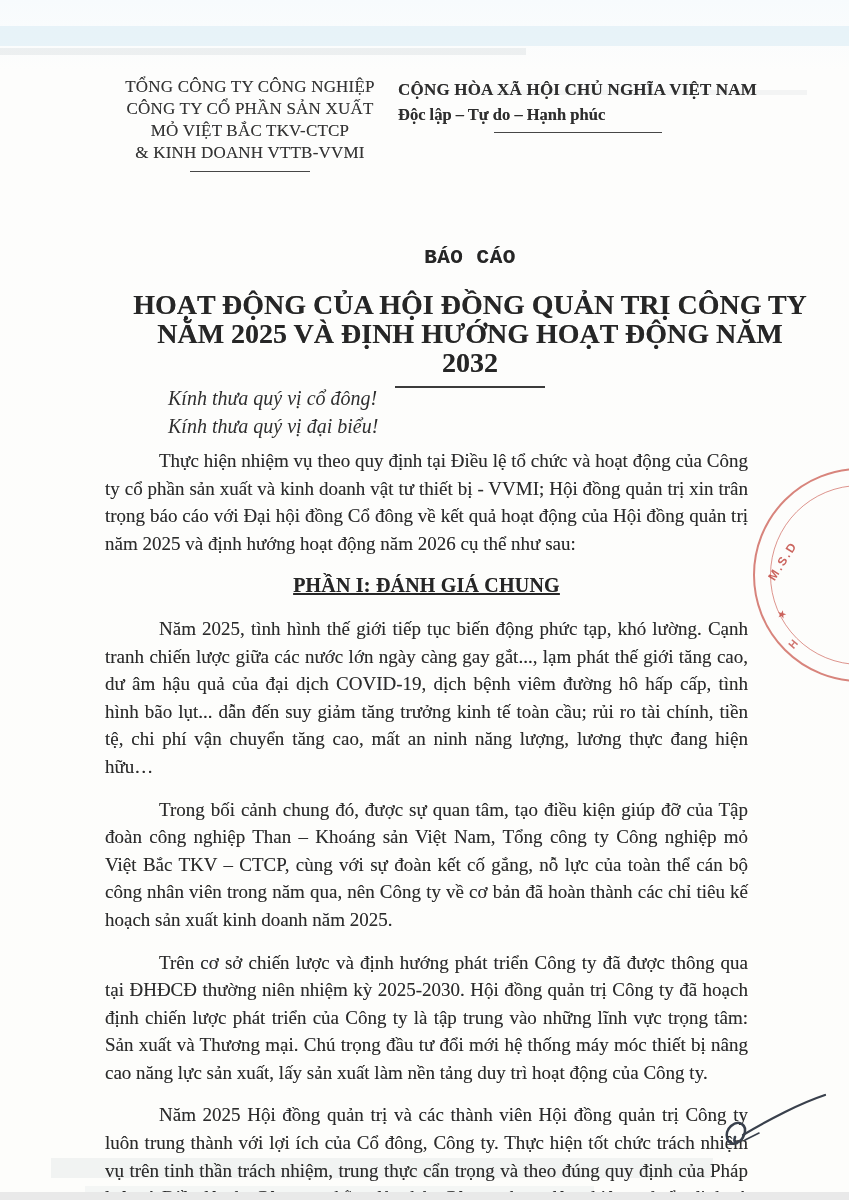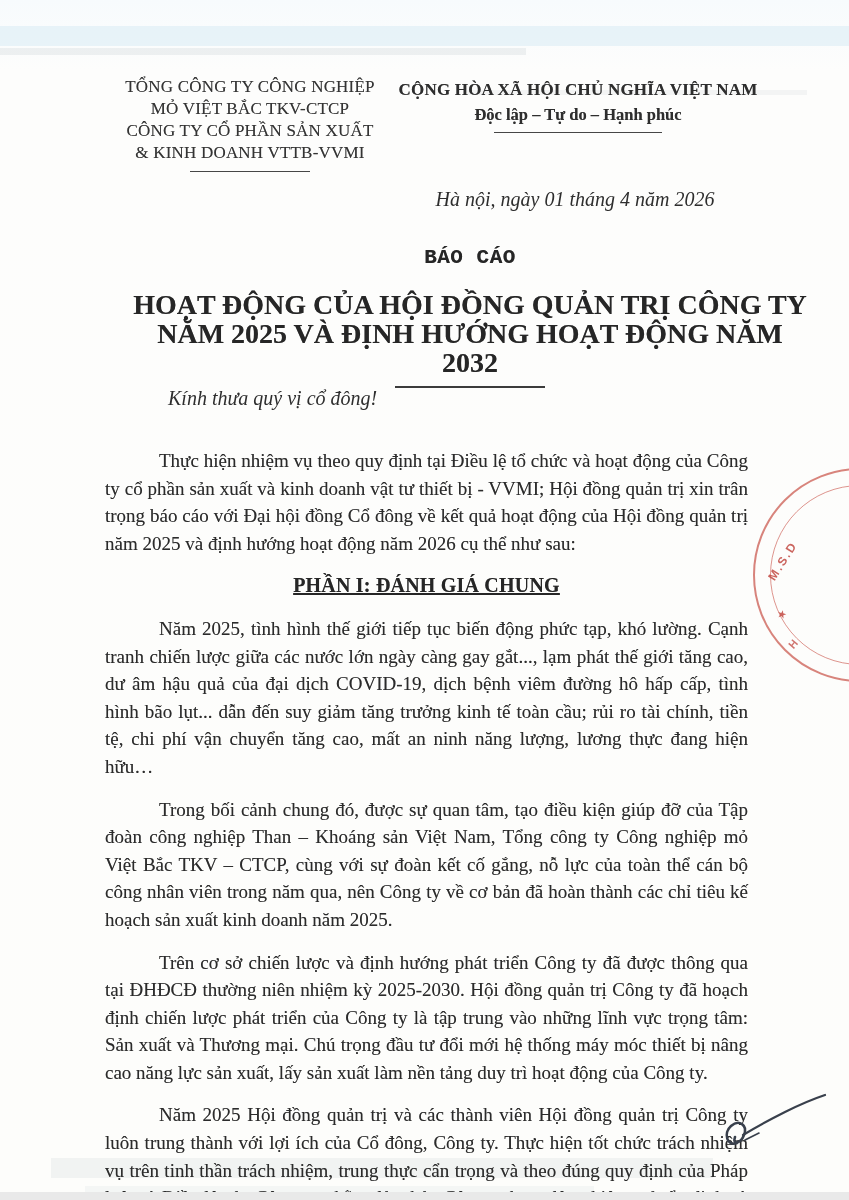--- a/index.html
+++ b/index.html
@@ -21,21 +21,21 @@
   .band-bottom2{left:10%;top:1186px;width:60%;height:8px;background:rgba(160,172,184,0.09);}
 
   .hdr-org{
     position:absolute;left:100px;top:76px;width:300px;
     text-align:center;font-size:17px;line-height:22px;color:#343434;
     letter-spacing:0.2px;text-shadow:0 0 0.5px rgba(50,50,50,0.45);
   }
   .hdr-org .rule{width:120px;height:0;border-bottom:1.6px solid #474747;margin:7px auto 0;}
   .hdr-nat{
     position:absolute;left:398px;top:80px;width:360px;
-    text-align:center;color:#2e2e2e;
+    color:#2e2e2e;
   }
   .hdr-nat .l1{font-size:17px;font-weight:bold;letter-spacing:0.2px;text-shadow:0 0 0.5px rgba(40,40,40,0.5);}
   .hdr-nat .l2{font-size:16.5px;font-weight:bold;margin-top:5px;text-shadow:0 0 0.5px rgba(40,40,40,0.5);}
   .hdr-nat .rule{width:168px;height:0;border-bottom:1.6px solid #474747;margin:7px auto 0;}
 
   .dateline{
     position:absolute;left:400px;top:188px;width:350px;
     text-align:center;font-style:italic;font-size:20px;color:#2e2e2e;
   }
   .kicker{
@@ -104,44 +104,44 @@
 <div class="page">
 
   <div class="scan-band band-top"></div>
   <div class="scan-band band-top2"></div>
   <div class="scan-band band-top3"></div>
   <div class="scan-band band-bottom"></div>
   <div class="scan-band band-bottom2"></div>
 
   <div class="hdr-org">
     <div>TỔNG CÔNG TY CÔNG NGHIỆP</div>
+    <div>CÔNG TY CỔ PHẦN SẢN XUẤT</div>
     <div>MỎ VIỆT BẮC TKV-CTCP</div>
-    <div>CÔNG TY CỔ PHẦN SẢN XUẤT</div>
     <div>&amp; KINH DOANH VTTB-VVMI</div>
     <div class="rule"></div>
   </div>
 
   <div class="hdr-nat">
     <div class="l1">CỘNG HÒA XÃ HỘI CHỦ NGHĨA VIỆT NAM</div>
     <div class="l2">Độc lập – Tự do – Hạnh phúc</div>
     <div class="rule"></div>
   </div>
 
-  <div class="dateline">Hà nội, ngày 01 tháng 4  năm 2026</div>
 
   <div class="kicker">BÁO CÁO</div>
 
   <div class="title">
     <div>HOẠT ĐỘNG CỦA HỘI ĐỒNG QUẢN TRỊ CÔNG TY</div>
     <div>NĂM 2025 VÀ ĐỊNH HƯỚNG HOẠT ĐỘNG NĂM 2032</div>
     <div class="rule"></div>
   </div>
 
   <div class="salutation">
     <div>Kính thưa quý vị cổ đông!</div>
+    <div>Kính thưa quý vị đại biểu!</div>
   </div>
 
   <div class="bodycol">
     <p>Thực hiện nhiệm vụ theo quy định tại Điều lệ tổ chức và hoạt động của Công ty cổ phần sản xuất và kinh doanh vật tư thiết bị - VVMI; Hội đồng quản trị xin trân trọng báo cáo với Đại hội đồng Cổ đông về kết quả hoạt động của Hội đồng quản trị năm 2025 và định hướng hoạt động năm 2026 cụ thể như sau:</p>
     <div class="sec-heading">PHẦN I: ĐÁNH GIÁ CHUNG</div>
     <p>Năm 2025, tình hình thế giới tiếp tục biến động phức tạp, khó lường. Cạnh tranh chiến lược giữa các nước lớn ngày càng gay gắt..., lạm phát thế giới tăng cao, dư âm hậu quả của đại dịch COVID-19, dịch bệnh viêm đường hô hấp cấp, tình hình bão lụt... dẫn đến suy giảm tăng trưởng kinh tế toàn cầu; rủi ro tài chính, tiền tệ, chi phí vận chuyển tăng cao, mất an ninh năng lượng, lương thực đang hiện hữu…</p>
     <p>Trong bối cảnh chung đó, được sự quan tâm, tạo điều kiện giúp đỡ của Tập đoàn công nghiệp Than – Khoáng sản Việt Nam, Tổng công ty Công nghiệp mỏ Việt Bắc TKV – CTCP, cùng với sự đoàn kết cố gắng, nỗ lực của toàn thể cán bộ công nhân viên trong năm qua, nên Công ty về cơ bản đã hoàn thành các chỉ tiêu kế hoạch sản xuất kinh doanh năm 2025.</p>
     <p>Trên cơ sở chiến lược và định hướng phát triển Công ty đã được thông qua tại ĐHĐCĐ thường niên nhiệm kỳ 2025-2030. Hội đồng quản trị Công ty đã hoạch định chiến lược phát triển của Công ty là tập trung vào những lĩnh vực trọng tâm: Sản xuất và Thương mại. Chú trọng đầu tư đổi mới hệ thống máy móc thiết bị nâng cao năng lực sản xuất, lấy sản xuất làm nền tảng duy trì hoạt động của Công ty.</p>
     <p>Năm 2025 Hội đồng quản trị và các thành viên Hội đồng quản trị Công ty luôn trung thành với lợi ích của Cổ đông, Công ty. Thực hiện tốt chức trách nhiệm vụ trên tinh thần trách nhiệm, trung thực cẩn trọng và theo đúng quy định của Pháp luật và Điều lệ của Công ty, nhằm đảm bảo Công ty hoạt động hiệu quả, ổn định và ngày càng phát triển.</p>
   </div>

